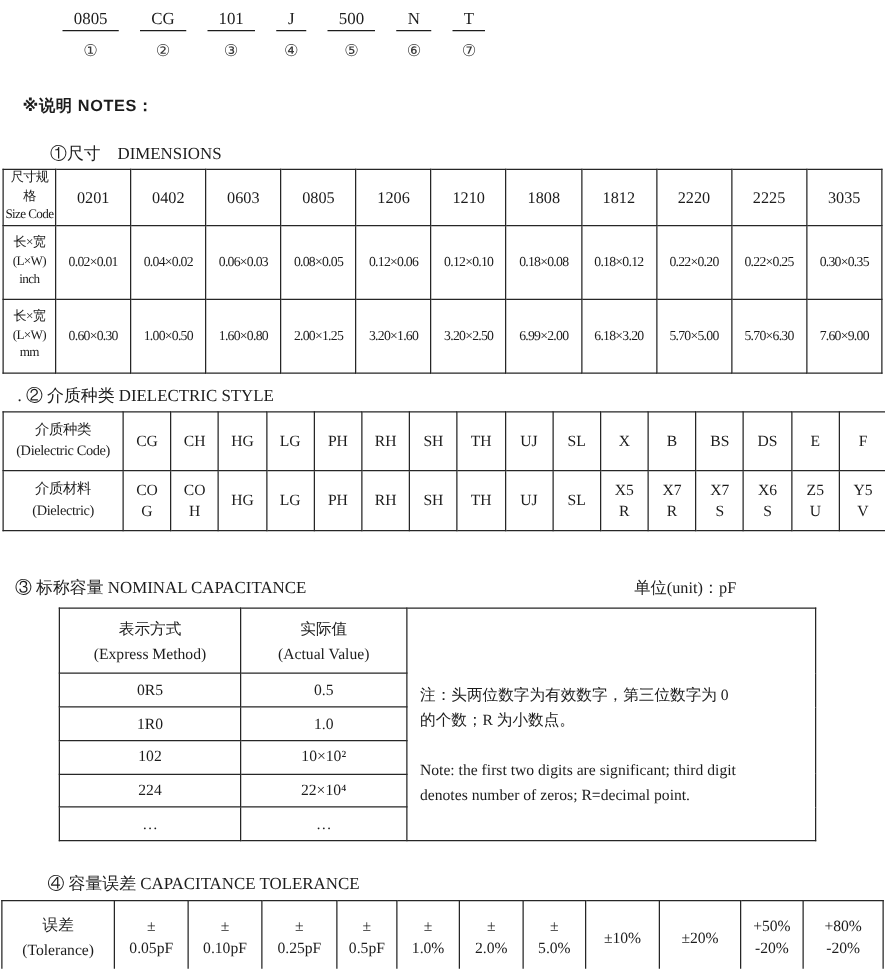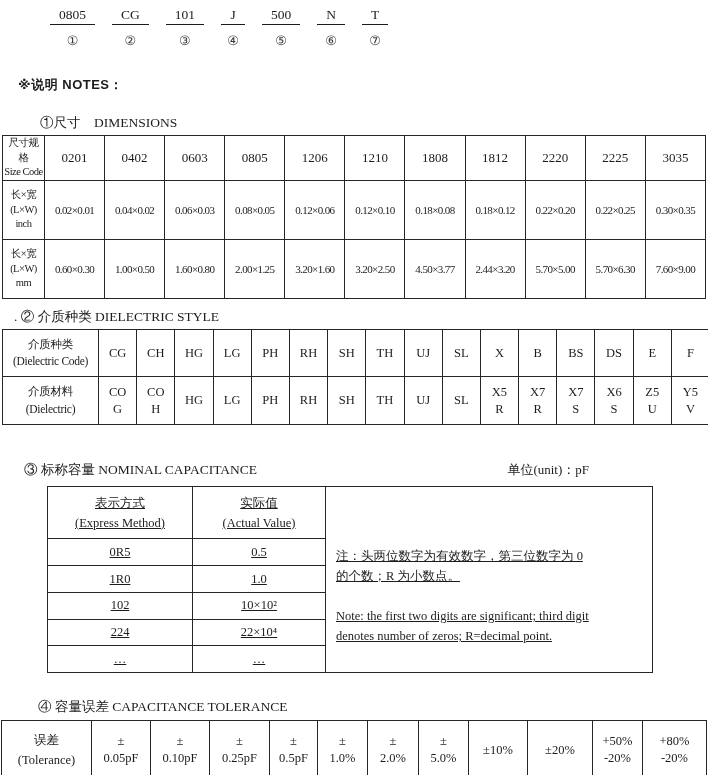--- a/index.html
+++ b/index.html
@@ -46,21 +46,21 @@
     white-space: pre-wrap;
   }
   .s1 { margin: 20px 0 3px 40px; }
   .s2 { margin: 9px 0 3px 14px; }
   .s4 { margin: 25px 1px 4px 38px; }
   .s3row {
     display: flex;
     align-items: baseline;
     margin-top: 36px;
   }
-  .s3row .sec-heading { margin-left: 24px; }
+  .s3row .sec-heading { margin-left: 12px; }
   .unit-label {
     margin-left: auto;
     margin-right: 119px;
     font-size: 13px;
   }
   
   table {
     border-collapse: collapse;
     table-layout: fixed;
   }
@@ -81,21 +81,21 @@
   .t1 .r-dim td { height: 59px; }
   .t1 .dimval { font-size: 11px; letter-spacing: -0.6px; }
   
   .t2 { width: 708px; margin-left: 2px; }
   .t2 td { font-size: 12.5px; }
   .t2 .lbl { font-size: 11.5px; letter-spacing: -0.3px; line-height: 1.5; }
   .t2 .r1 td { height: 47px; }
   .t2 .r2 td { height: 48px; }
   
   .t3 { width: 605px; margin: 7px 0 0 47px; }
-  .t3 td { font-size: 12.5px; text-decoration: underline; }
+  .t3 td { font-size: 12.5px; }
   .t3 .hdr td { height: 47px; line-height: 1.6; }
   .t3 .dr td { height: 24px; }
   .t3 .note-cell {
     text-align: left;
     padding: 6px 10px;
     line-height: 1.55;
   }
   .t3 .note-cn { margin-bottom: 0px; margin-top: 33px; }
   
   .t4 { width: 706px; margin: 3px 0 0 1px; }
@@ -192,22 +192,22 @@
   <tr class="r-dim">
     <td class="lbl">长×宽
 (L×W)
 mm</td>
     <td class="dimval">0.60×0.30</td>
     <td class="dimval">1.00×0.50</td>
     <td class="dimval">1.60×0.80</td>
     <td class="dimval">2.00×1.25</td>
     <td class="dimval">3.20×1.60</td>
     <td class="dimval">3.20×2.50</td>
-    <td class="dimval">4.50×3.77</td>
-    <td class="dimval">2.44×3.20</td>
+    <td class="dimval">6.99×2.00</td>
+    <td class="dimval">6.18×3.20</td>
     <td class="dimval">5.70×5.00</td>
     <td class="dimval">5.70×6.30</td>
     <td class="dimval">7.60×9.00</td>
   </tr>
 </tbody>
   </table>
 
 <div class="sec-heading s2">. ② 介质种类 DIELECTRIC STYLE</div>
 
 <table class="t2">

